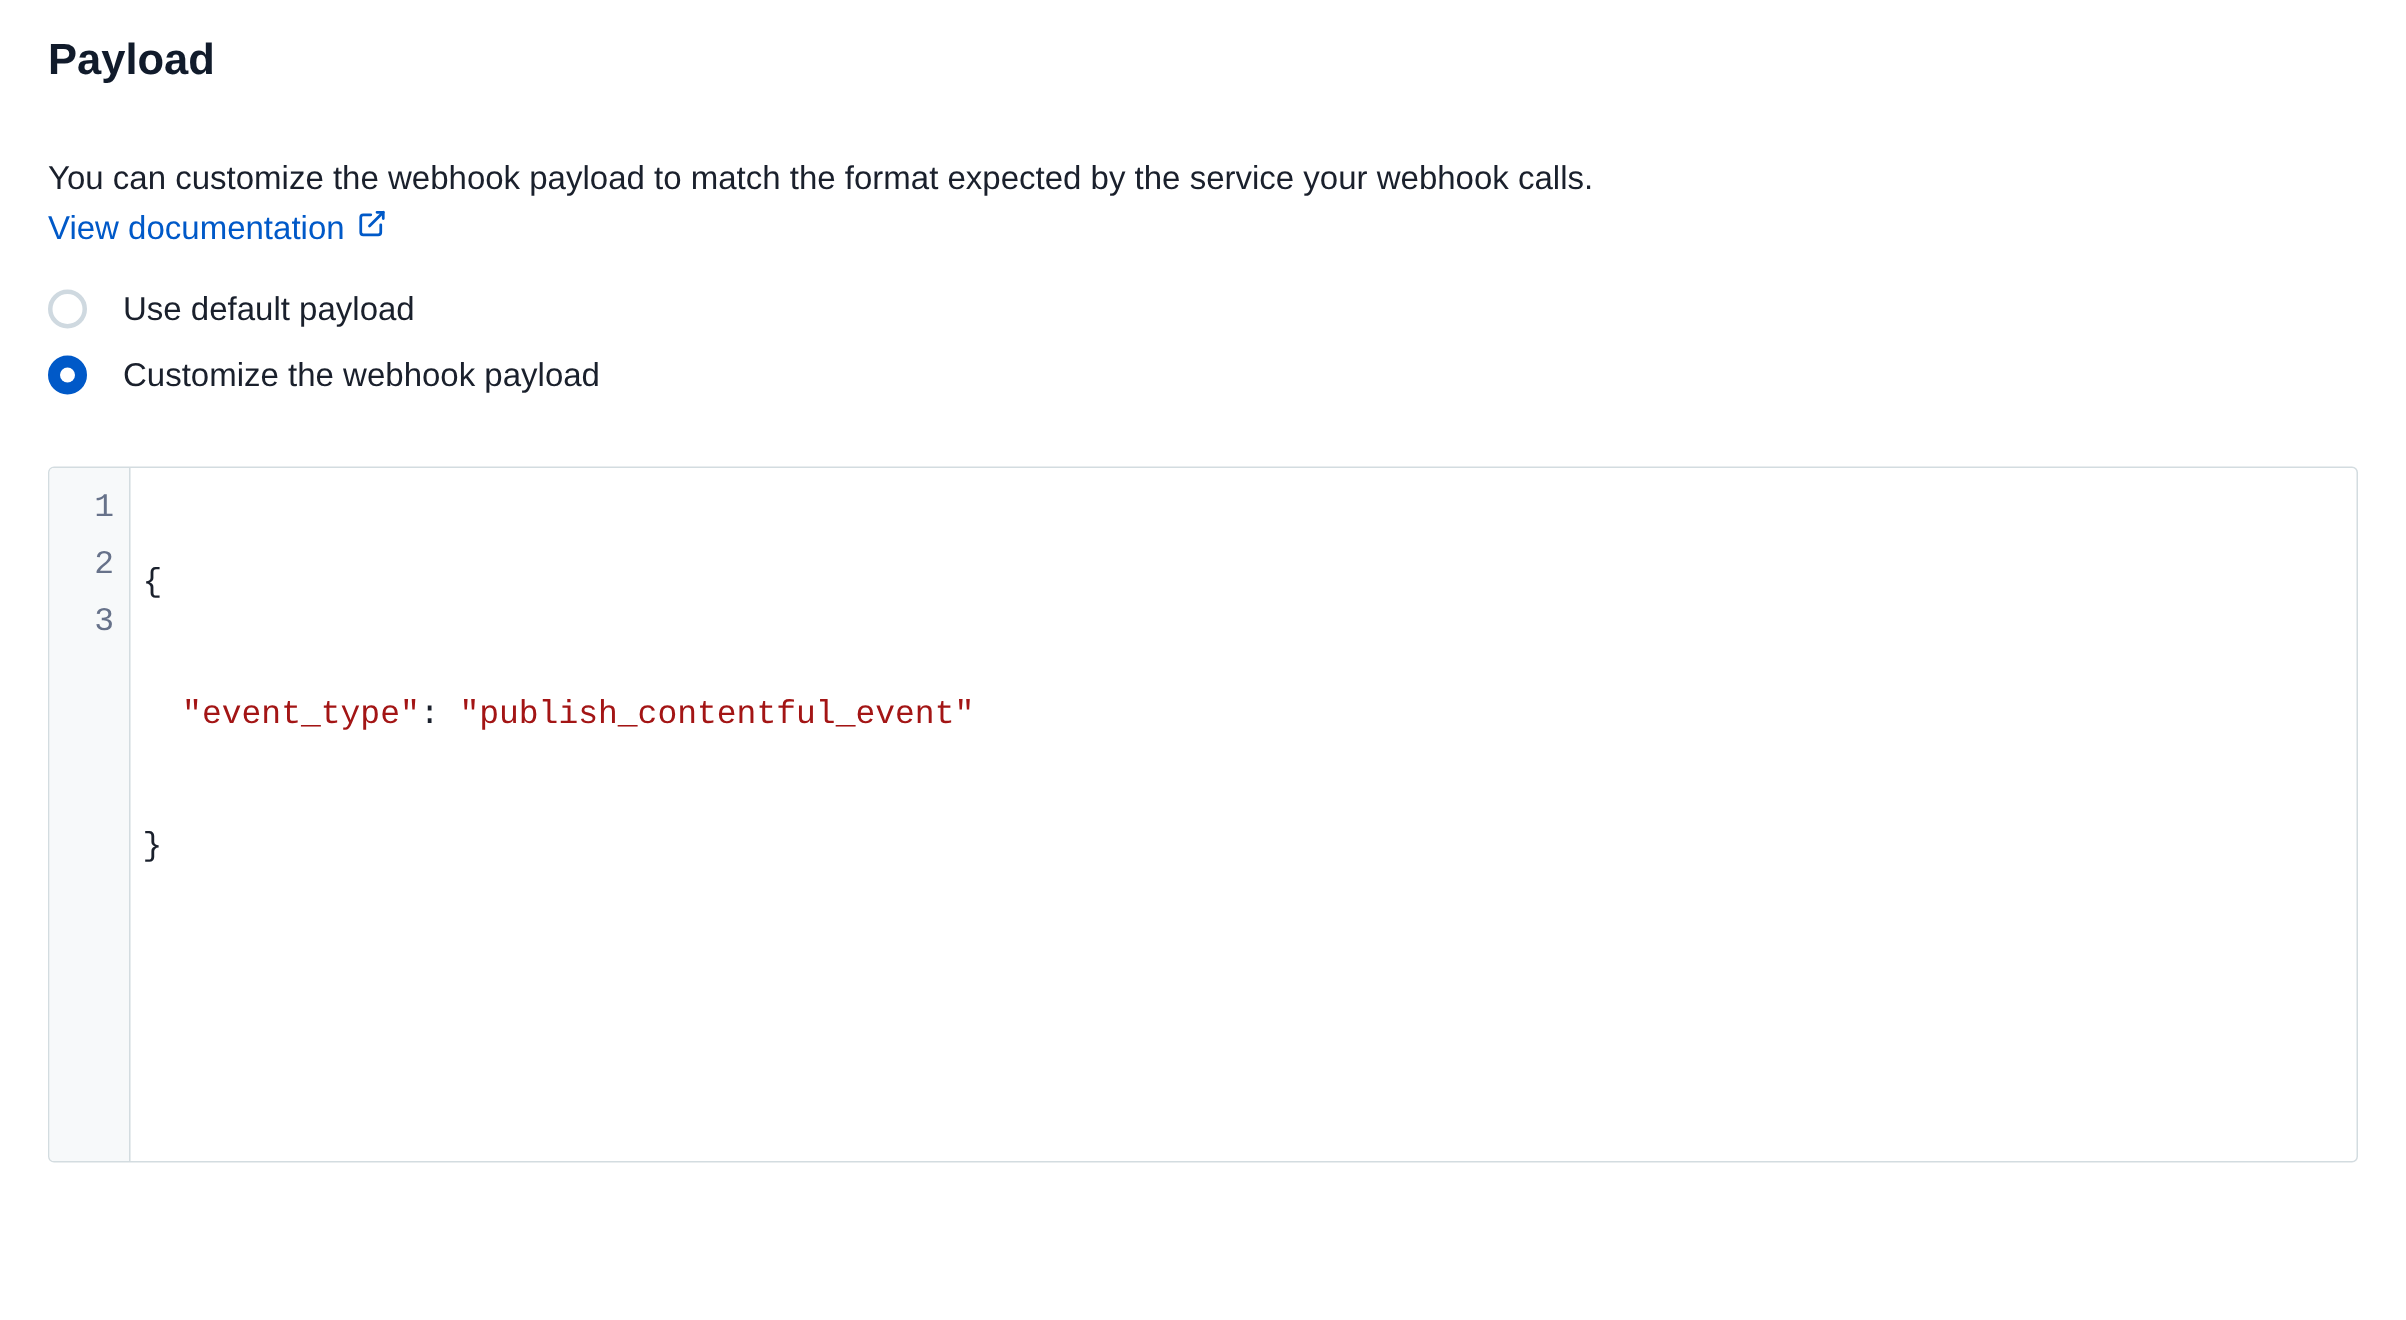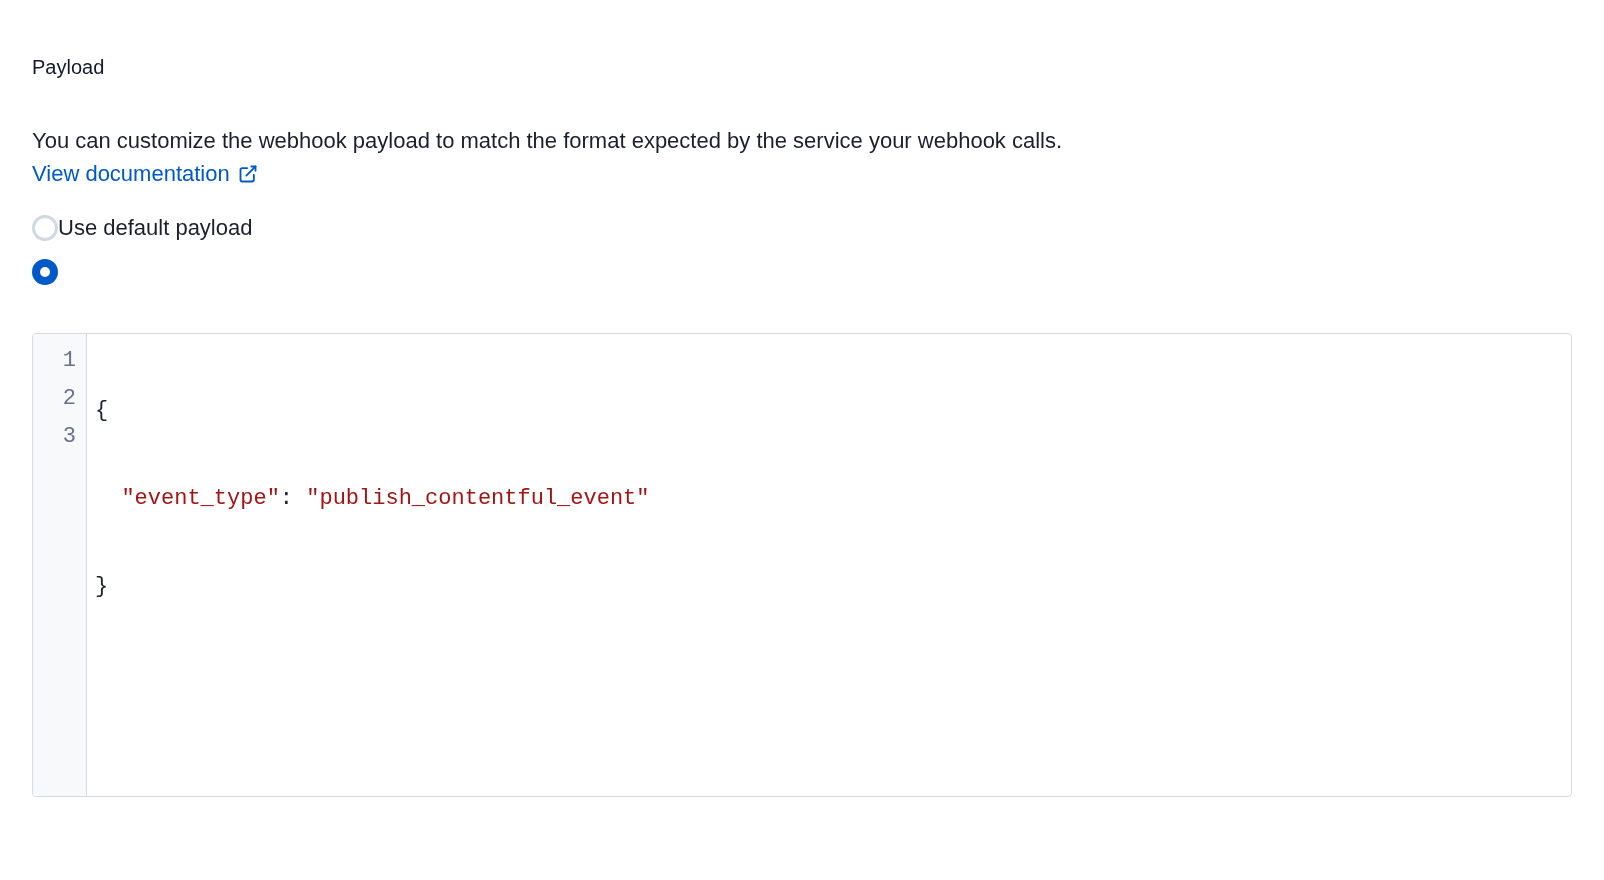--- a/index.html
+++ b/index.html
@@ -8,57 +8,56 @@
       box-sizing: border-box;
     }
     body {
       font-family: -apple-system, BlinkMacSystemFont, "Segoe UI", Helvetica, Arial, sans-serif;
       font-size: 22px;
       color: #1a202c;
       background: #ffffff;
       padding: 24px 32px;
     }
     .section-title {
-      font-size: 20px;
-      font-weight: 400;
+      font-size: 29px;
+      font-weight: 700;
       color: #111b2b;
       margin-bottom: 18px;
-      margin-top: 32px;
     }
     .description {
       font-size: 22px;
       color: #1a202c;
       line-height: 1.45;
       margin-bottom: 4px;
       margin-top: 46px;
     }
     .doc-link {
       display: inline-flex;
-      align-items: center;
+      align-items: flex-start;
       gap: 8px;
       color: #0059c8;
       cursor: pointer;
       text-decoration: none;
       font-size: 22px;
       margin-bottom: 28px;
     }
     .external-icon {
       display: inline-flex;
       align-items: center;
     }
     .radio-group {
       display: flex;
       flex-direction: column;
       gap: 18px;
       margin-bottom: 48px;
     }
     .radio-option {
       display: flex;
       align-items: center;
-      gap: 0;
+      gap: 24px;
       cursor: pointer;
     }
     .radio-circle {
       width: 26px;
       height: 26px;
       border-radius: 50%;
       border: 3px solid #cfd9e0;
       background: #ffffff;
       flex-shrink: 0;
       display: flex;
@@ -138,20 +137,21 @@
   </span>
 </a>
 
 <div class="radio-group">
   <label class="radio-option">
     <span class="radio-circle"></span>
     <span class="radio-label">Use default payload</span>
   </label>
   <label class="radio-option">
     <span class="radio-circle selected"></span>
+    <span class="radio-label">Customize the webhook payload</span>
   </label>
 </div>
 
 <div class="code-editor">
   <div class="gutter">
     <div class="gutter-line">1</div>
     <div class="gutter-line">2</div>
     <div class="gutter-line">3</div>
   </div>
   <div class="code-area">

